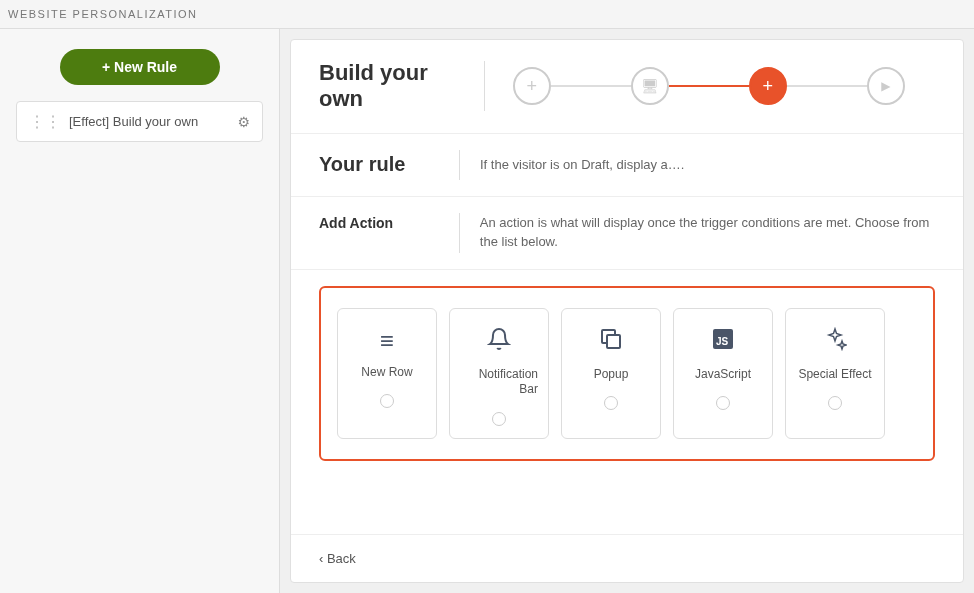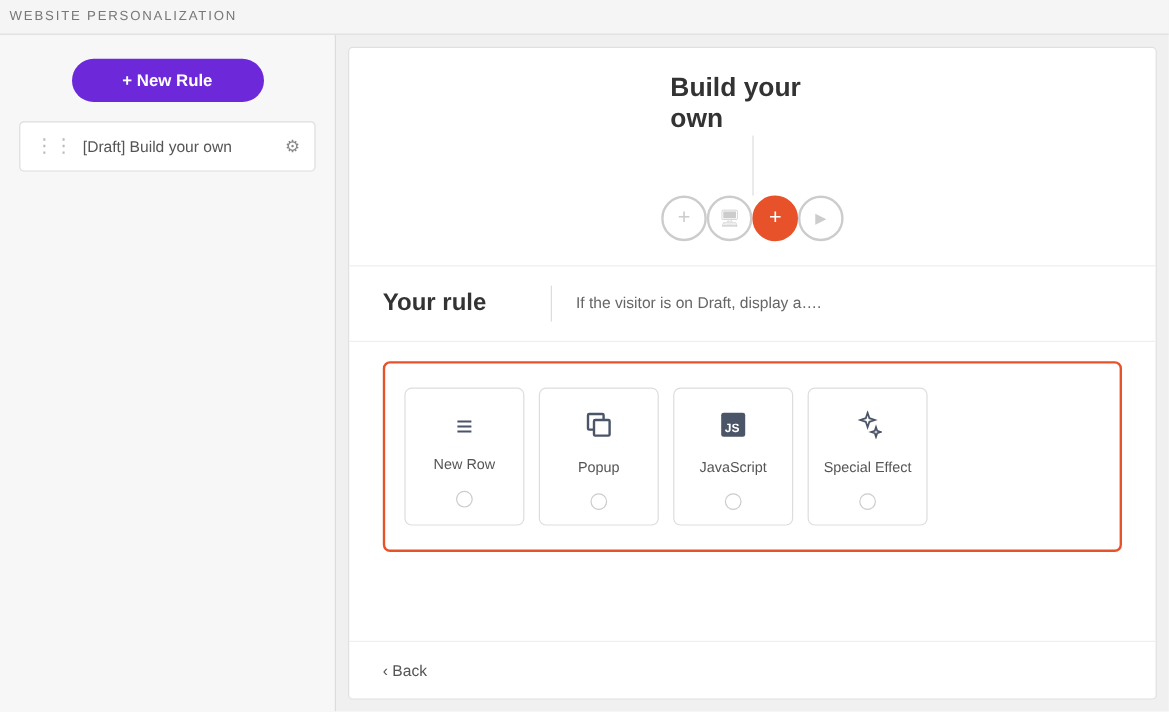--- a/index.html
+++ b/index.html
@@ -30,21 +30,21 @@
     .sidebar {
       width: 280px;
       background: #f7f7f7;
       border-right: 1px solid #ddd;
       padding: 20px 16px;
       display: flex;
       flex-direction: column;
       gap: 16px;
     }
     .new-rule-btn {
-      background: #6d28d9;
+      background: #4d7c0f;
       color: #fff;
       border: none;
       border-radius: 24px;
       padding: 10px 20px;
       font-size: 14px;
       font-weight: 600;
       cursor: pointer;
       display: flex;
       align-items: flex-end;
       justify-content: center;
@@ -89,21 +89,20 @@
       border-radius: 4px;
       overflow: hidden;
     }
     
     .content-header {
       padding: 20px 28px;
       border-bottom: 1px solid #eee;
       display: flex;
       align-items: center;
       gap: 0;
-      flex-direction: column;
     }
     .step-circle {
       width: 38px;
       height: 38px;
       border-radius: 50%;
       border: 2px solid #ccc;
       display: flex;
       align-items: center;
       justify-content: center;
       color: #ccc;
@@ -277,21 +276,21 @@
 
 <div class="main-layout">
 
   <div class="sidebar">
     <button class="new-rule-btn">
       <span>+ New Rule</span>
     </button>
     <div class="rule-item">
       <div class="rule-item-left">
         <span class="drag-handle">⋮⋮</span>
-        <span>[Draft] Build your own</span>
+        <span>[Effect] Build your own</span>
       </div>
       <span class="gear-icon">⚙</span>
     </div>
   </div>
 
   <div class="content">
 
     <div class="content-header">
       <div class="page-title-section">
         <div class="page-title">
@@ -323,30 +322,45 @@
         </div>
       </div>
     </div>
 
     <div class="rule-row">
       <div class="rule-label">Your rule</div>
       <div class="rule-divider"></div>
       <div class="rule-description">If the visitor is on Draft, display a….</div>
     </div>
 
+    <div class="action-row">
+      <div class="action-label">Add Action</div>
+      <div class="action-divider"></div>
+      <div class="action-description">An action is what will display once the trigger conditions are met. Choose from the list below.</div>
+    </div>
 
     <div class="action-cards-container">
       <div class="action-cards">
 
         <div class="action-card">
           <span class="action-card-icon" style="font-size:24px;font-weight:700;color:#4a5568;">≡</span>
           <span class="action-card-label">New Row</span>
           <div class="action-card-radio"></div>
         </div>
 
+        <div class="action-card">
+          <span class="action-card-icon">
+            <svg width="24" height="24" viewBox="0 0 24 24" fill="none" stroke="#4a5568" stroke-width="2">
+              <path d="M18 8A6 6 0 0 0 6 8c0 7-3 9-3 9h18s-3-2-3-9"></path>
+              <path d="M13.73 21a2 2 0 0 1-3.46 0"></path>
+            </svg>
+          </span>
+          <span class="action-card-label">Notification Bar</span>
+          <div class="action-card-radio"></div>
+        </div>
 
         <div class="action-card">
           <span class="action-card-icon">
             <svg width="24" height="24" viewBox="0 0 24 24" fill="none" stroke="#4a5568" stroke-width="2">
               <rect x="3" y="3" width="13" height="13" rx="1"></rect>
               <rect x="8" y="8" width="13" height="13" rx="1" fill="white" stroke="#4a5568"></rect>
             </svg>
           </span>
           <span class="action-card-label">Popup</span>
           <div class="action-card-radio"></div>

